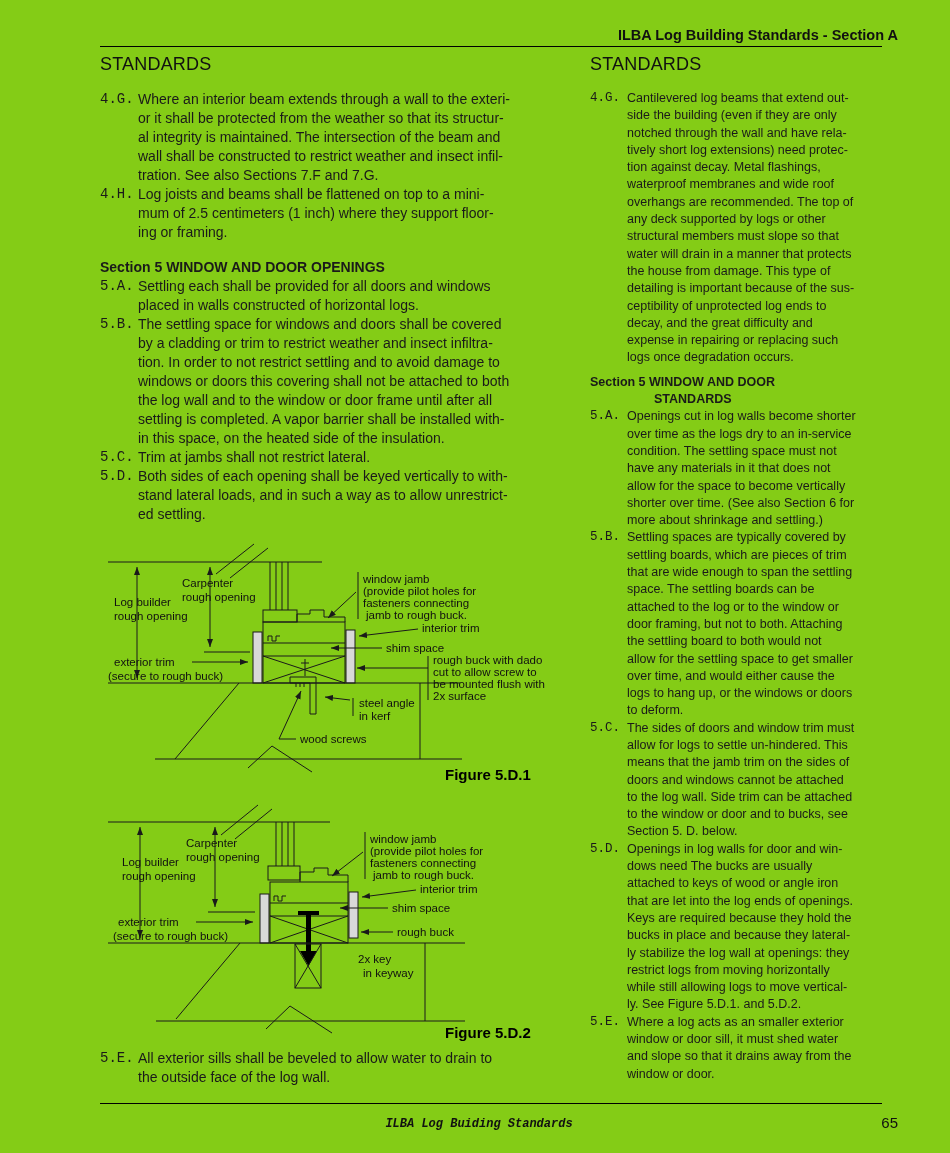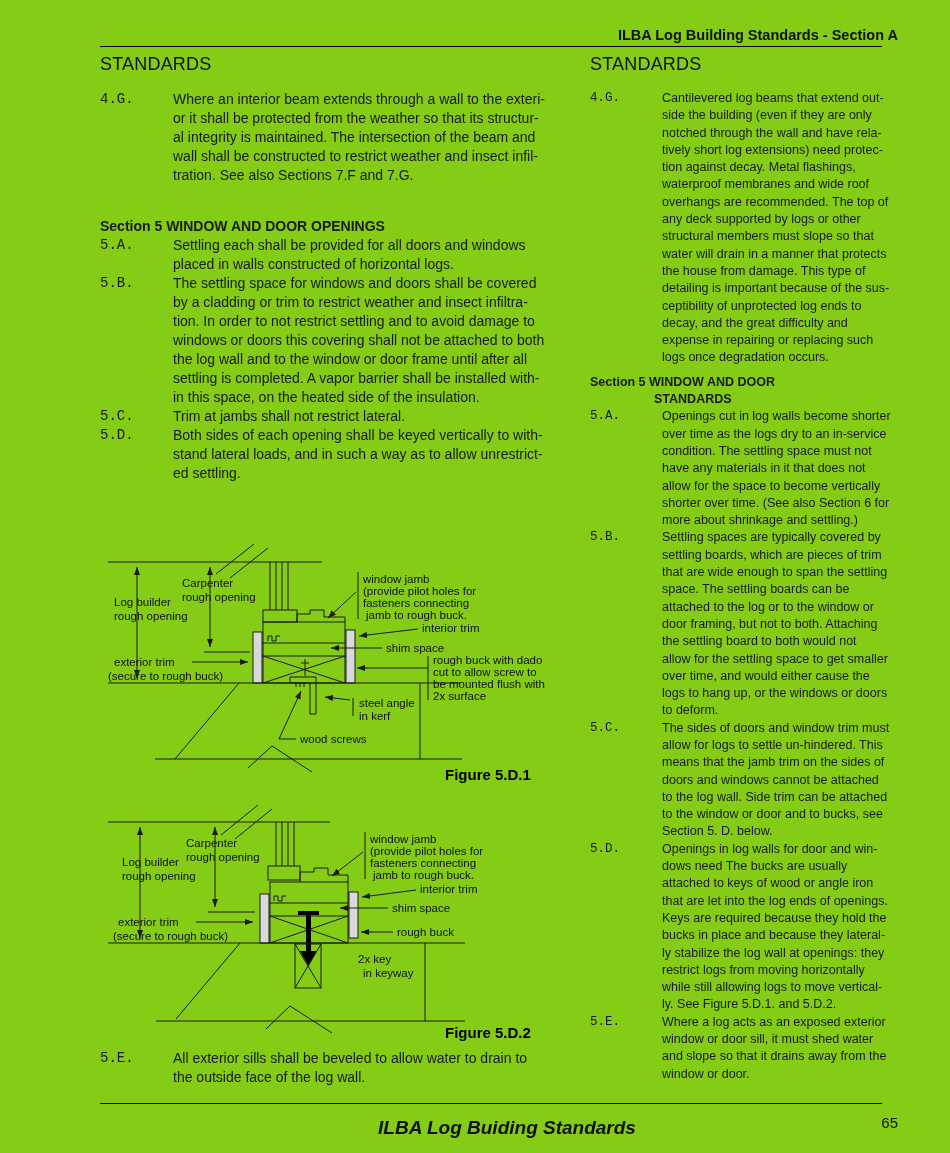--- a/index.html
+++ b/index.html
@@ -12,40 +12,40 @@
   .col-heading { position:absolute; top:54px; font-size:18px; font-weight:normal; letter-spacing:0.2px; color:#111; }
   .col-heading.left  { left:100px; }
   .col-heading.right { left:590px; }
 
   .left-col  { position:absolute; left:100px; top:90px; width:472px; font-size:14px; line-height:19px; }
   .right-col { position:absolute; left:590px; top:90px; width:300px; font-size:12.5px; line-height:17.3px; }
 
   .item { display:flex; align-items:flex-start; }
   .item .num { flex:0 0 38px;font-family:Liberation Mono, monospace; }
   .right-col .item .num { flex:0 0 37px; }
-  .item .txt { white-space:pre;margin-left:35px; }
-
-  .sec-heading { font-weight:bold; margin-top:32px; }
+  .item .txt { white-space:pre; }
+
+  .sec-heading { font-weight:bold; margin-top:16px; }
   .right-col .sec-heading { margin-top:7px; }
   .sec-heading .l2 { padding-left:64px; }
 
   .item-5e { position:absolute; left:100px; top:1049px; width:472px; font-size:14px; line-height:19px; }
 
   .fig1 { position:absolute; left:100px; top:540px; }
   .fig2 { position:absolute; left:100px; top:800px; }
   svg { overflow:visible; }
   svg line, svg polyline, svg rect.o, svg path.o { stroke:#1a1a1a; stroke-width:1; fill:none; }
   svg rect.trim { stroke:#1a1a1a; stroke-width:1; fill:#d9d9d9; }
   svg text { font-family:"Liberation Sans", sans-serif; font-size:11.5px; fill:#111; }
   svg text.cap { font-size:15px; font-weight:bold; fill:#000; }
   svg .blk { fill:#000; stroke:none; }
 
   .ftr-rule   { position:absolute; top:1103px; left:100px; width:782px; border-top:1.2px solid #000; }
-  .ftr-title  { position:absolute; top:1117px; left:116px; width:782px; text-align:center;
-                font-size:19px; font-weight:bold; font-style:italic; color:#111; }
+  .ftr-title  { position:absolute; top:1117px; left:88px; width:782px; text-align:center;
+                font-size:12px; font-weight:bold; font-style:italic; color:#111;font-family:Liberation Mono, monospace; }
   .ftr-page   { position:absolute; top:1114px; right:68px; font-size:15px; color:#111; }
 </style>
 </head>
 <body>
 
 <div class="page">
 
   <div class="hdr-title">ILBA Log Building Standards - Section A</div>
   <div class="hdr-rule"></div>
 
@@ -53,20 +53,26 @@
   <div class="col-heading right">STANDARDS</div>
 
   <div class="left-col">
     <div class="item">
       <span class="num">4.G.</span>
       <div class="txt">Where an interior beam extends through a wall to the exteri-
 or it shall be protected from the weather so that its structur-
 al integrity is maintained. The intersection of the beam and
 wall shall be constructed to restrict weather and insect infil-
 tration. See also Sections 7.F and 7.G.</div>
+    </div>
+    <div class="item">
+      <span class="num">4.H.</span>
+      <div class="txt">Log joists and beams shall be flattened on top to a mini-
+mum of 2.5 centimeters (1 inch) where they support floor-
+ing or framing.</div>
     </div>
     <div class="sec-heading">Section 5 WINDOW AND DOOR OPENINGS</div>
     <div class="item">
       <span class="num">5.A.</span>
       <div class="txt">Settling each shall be provided for all doors and windows
 placed in walls constructed of horizontal logs.</div>
     </div>
     <div class="item">
       <span class="num">5.B.</span>
       <div class="txt">The settling space for windows and doors shall be covered
@@ -155,21 +161,21 @@
 that are let into the log ends of openings.
 Keys are required because they hold the
 bucks in place and because they lateral-
 ly stabilize the log wall at openings: they
 restrict logs from moving horizontally
 while still allowing logs to move vertical-
 ly. See Figure 5.D.1. and 5.D.2.</div>
     </div>
     <div class="item">
       <span class="num">5.E.</span>
-      <div class="txt">Where a log acts as an exposed exterior
+      <div class="txt">Where a log acts as an smaller exterior
 window or door sill, it must shed water
 and slope so that it drains away from the
 window or door.</div>
     </div>
   </div>
 
   <svg class="fig1" width="460" height="250" viewBox="0 0 460 250">
     <defs>
       <marker id="ah1" markerWidth="9" markerHeight="7" refX="8" refY="3" orient="auto-start-reverse">
         <path d="M0,0 L8,3 L0,6 z" fill="#1a1a1a"></path>

